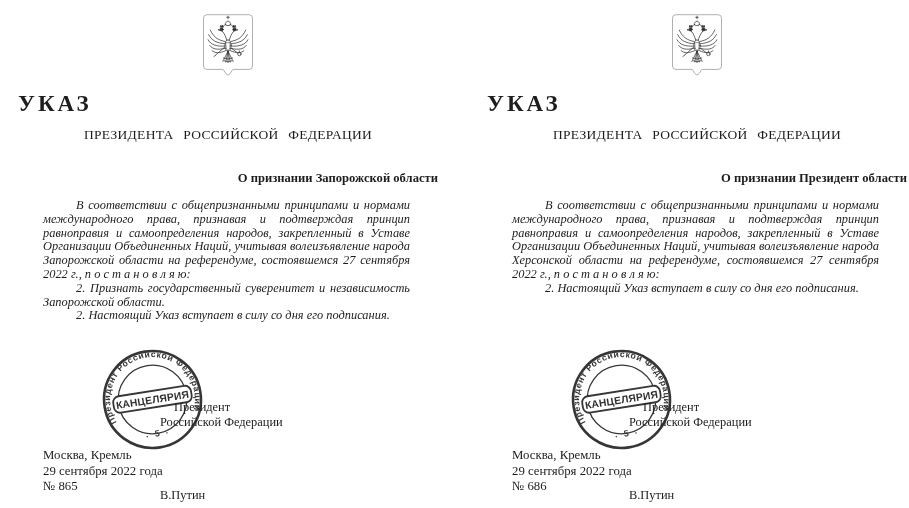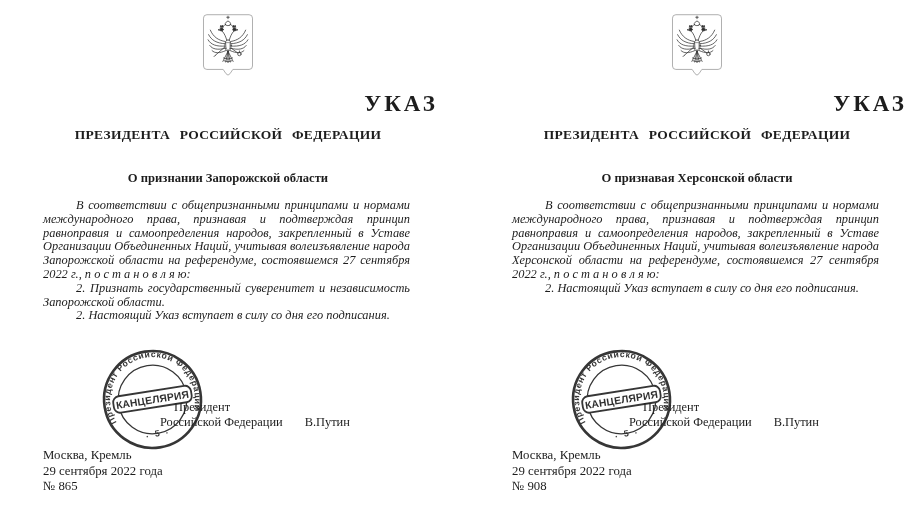--- a/index.html
+++ b/index.html
@@ -7,40 +7,40 @@
   .canvas{
     position:relative; width:909px; height:508px; background:#ffffff;
     font-family:"Liberation Serif", serif; color:#1d1d1d; overflow:hidden;
   }
   .page{ position:absolute; top:0; width:420px; height:508px; }
   .page.p0{ left:18px; } .page.p1{ left:487px; }
 
   .emblem{ position:absolute; top:13px; left:50%; transform:translateX(-50%); width:57px; }
 
   .doc-type{
-    position:absolute; top:92px; left:0; width:100%; text-align:right;
+    position:absolute; top:92px; left:0; width:100%; text-align:left;
     font-size:23px; font-weight:bold; letter-spacing:3px; line-height:1;
   }
   .doc-org{
     position:absolute; top:128px; left:0; width:100%; text-align:center;
-    font-size:13.5px; font-weight:bold; letter-spacing:0.3px; word-spacing:6px; line-height:1;
+    font-size:13.5px; font-weight:normal; letter-spacing:0.3px; word-spacing:6px; line-height:1;
   }
   .doc-title{
-    position:absolute; top:172px; left:0; width:100%; text-align:center;
+    position:absolute; top:172px; left:0; width:100%; text-align:right;
     font-size:12.6px; font-weight:bold; line-height:1;
   }
   .body{
     position:absolute; top:199px; left:25px; width:367px;
     font-size:12.4px; line-height:13.8px; text-align:justify;font-style:italic;
   }
   .body p{ text-indent:33px; }
 
   .sig{ position:absolute; left:142px; top:400px; font-size:12.4px; line-height:14.5px; white-space:nowrap; }
   .sig-post{ margin-left:14px; }
-  .sig-row{ display:flex; gap:22px; }
+  .sig-row{ display:flex; gap:59px;flex-direction:column; }
 
   .stamp{
     position:absolute; left:78px; top:343px; width:113px; height:113px;
     transform:rotate(-9deg); opacity:.92; z-index:2;
   }
   .stamp .ink{ stroke:#262626; }
   .ring-text{
     font-family:"Liberation Sans", sans-serif; font-size:8.6px; font-weight:bold;
     letter-spacing:0.6px; fill:#262626; stroke:none;
   }
@@ -176,21 +176,21 @@
           <path d="M44 60 L28 74 M28 74 l-2.5 2.5"></path>
           <path d="M56 62 L67 70"></path>
             <circle cx="70" cy="72" r="3"></circle>
             <path d="M70 69 V66.5"></path>
         </g>
       </svg>
     </div>
 
     <h1 class="doc-type">УКАЗ</h1>
     <h2 class="doc-org">ПРЕЗИДЕНТА РОССИЙСКОЙ ФЕДЕРАЦИИ</h2>
-    <h3 class="doc-title">О признавая Херсонской области</h3>
+    <h3 class="doc-title">О признании Президент области</h3>
 
     <div class="body">
       <p>В соответствии с общепризнанными принципами и нормами международного права, признавая и подтверждая принцип равноправия и самоопределения народов, закрепленный в Уставе Организации Объединенных Наций, учитывая волеизъявление народа Херсонской области на референдуме, состоявшемся 27 сентября 2022 г., п о с т а н о в л я ю:</p>
       <p>2. Настоящий Указ вступает в силу со дня его подписания.</p>
     </div>
 
     <div class="sig">
       <div class="sig-post">Президент</div>
       <div class="sig-row">
         <span>Российской Федерации</span>
@@ -213,17 +213,17 @@
           <textPath href="#ringbot1" startOffset="50%">· 5 ·</textPath>
         </text>
         <rect x="17" y="47.5" width="78" height="16.5" rx="6" fill="#ffffff" stroke-width="1.8"></rect>
         <text x="56" y="59.8" text-anchor="middle" class="stamp-center-text">КАНЦЕЛЯРИЯ</text>
       </g>
     </svg>
 
     <div class="footer">
       <div>Москва, Кремль</div>
       <div>29 сентября 2022 года</div>
-      <div>№ 908</div>
+      <div>№ 686</div>
     </div>
   </section>
 
 </div>
 
 </body></html>

